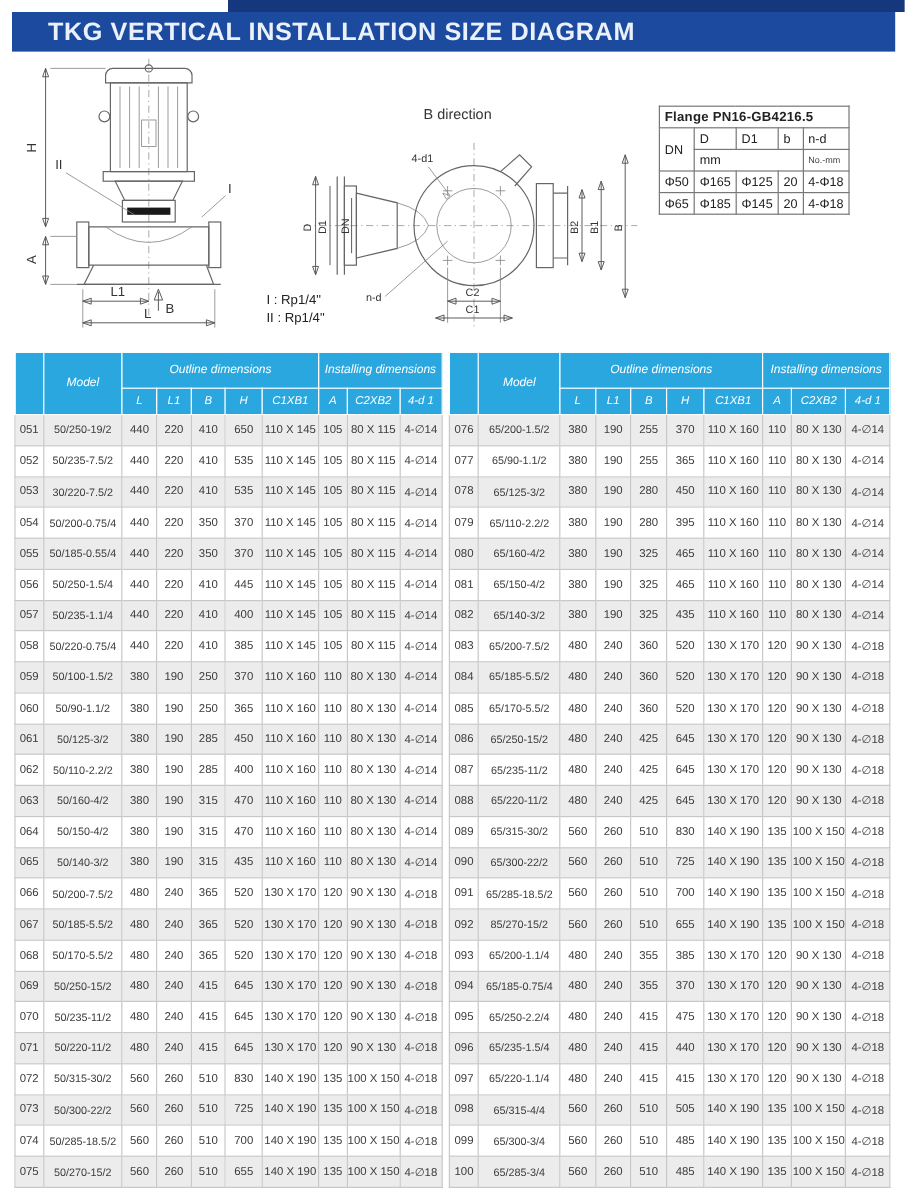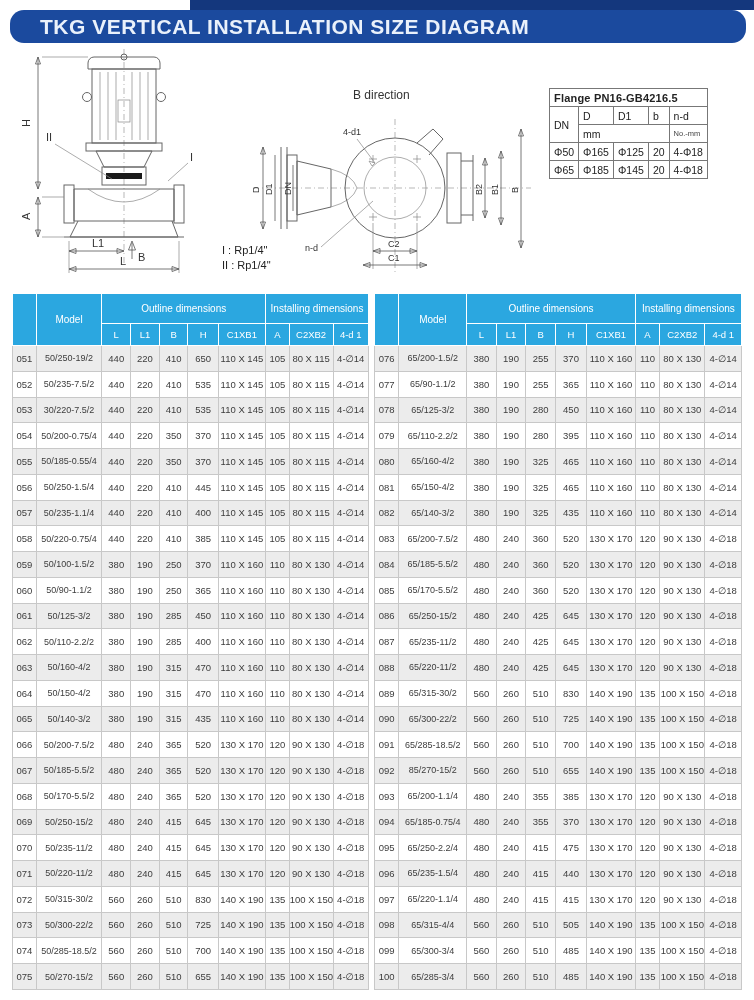--- a/index.html
+++ b/index.html
@@ -1,21 +1,21 @@
 <!DOCTYPE html>
 <html><head>
 <meta charset="utf-8">
 <style>
   * { margin:0; padding:0; box-sizing:border-box; }
   body { background:#fff; font-family:"Liberation Sans", sans-serif; }
   .page { position:relative; width:754px; height:1000px; background:#fff; overflow:hidden; }
 
   .top-strip { position:absolute; left:190px; top:0; width:564px; height:10px; background:#14377d; }
   .title-bar { position:absolute; left:10px; top:10px; width:736px; height:33px; background:#1b4a9e;
-               display:flex; align-items:center; padding-left:30px;border-radius:14px; }
+               display:flex; align-items:center; padding-left:30px; }
   .title-bar span { color:#eaf1fb; font-size:21px; font-weight:bold; letter-spacing:0.5px; }
 
   .diagram-zone { position:absolute; left:0; top:43px; width:754px; height:250px; }
   svg { position:absolute; }
   .ln { stroke:#666; stroke-width:1; fill:none; }
   .thin { stroke:#888; stroke-width:0.7; fill:none; }
   .dash { stroke:#999; stroke-width:0.7; fill:none; stroke-dasharray:6 3 1 3; }
   .dim { stroke:#555; stroke-width:0.8; fill:none; }
   .lbl { font-size:11px; fill:#333; font-family:"Liberation Sans",sans-serif; }
   .lbl-s { font-size:9px; fill:#333; font-family:"Liberation Sans",sans-serif; }
@@ -25,21 +25,21 @@
 
   .flange-wrap { position:absolute; left:549px; top:45px; }
   .flange { border-collapse:collapse; }
   .flange td { border:1px solid #777; font-size:10.5px; color:#222; text-align:left; padding:2px 4px; height:18px; }
   .flange .ft { font-size:11px; font-weight:bold; letter-spacing:0.2px; }
   .flange .sm { font-size:7.5px; color:#444; }
 
   .data-table { position:absolute; border-collapse:collapse; table-layout:fixed; height:697px; top:293px; }
   .data-table.lft { left:12px; width:357px; }
   .data-table.rgt { left:374px; width:368px; }
-  .data-table th { background:#2ba7e0; color:#fff; font-weight:normal; border:1px solid #fff; font-size:9.5px; }
+  .data-table th { background:#2ba7e0; color:#fff; font-weight:normal; border:1px solid #fff; font-size:9.5px;font-style:italic; }
   .data-table thead tr:first-child th { font-size:10px; }
   .data-table thead tr:first-child { height:30px; }
   .data-table thead tr:last-child { height:22px; }
   .data-table td { border:1px solid #c8c8c8; font-size:9.5px; color:#3c3c3c; text-align:center;
                    overflow:hidden; white-space:nowrap; }
   .data-table tbody tr.alt td { background:#ececec; }
   .data-table td:nth-child(2) { font-size:9px; }
   .data-table col.c-num { width:7%; } .data-table col.c-model { width:19.5%; }
   .data-table col.c-l { width:8.5%; } .data-table col.c-l1 { width:8.5%; }
   .data-table col.c-b { width:8.5%; } .data-table col.c-h { width:9%; }

